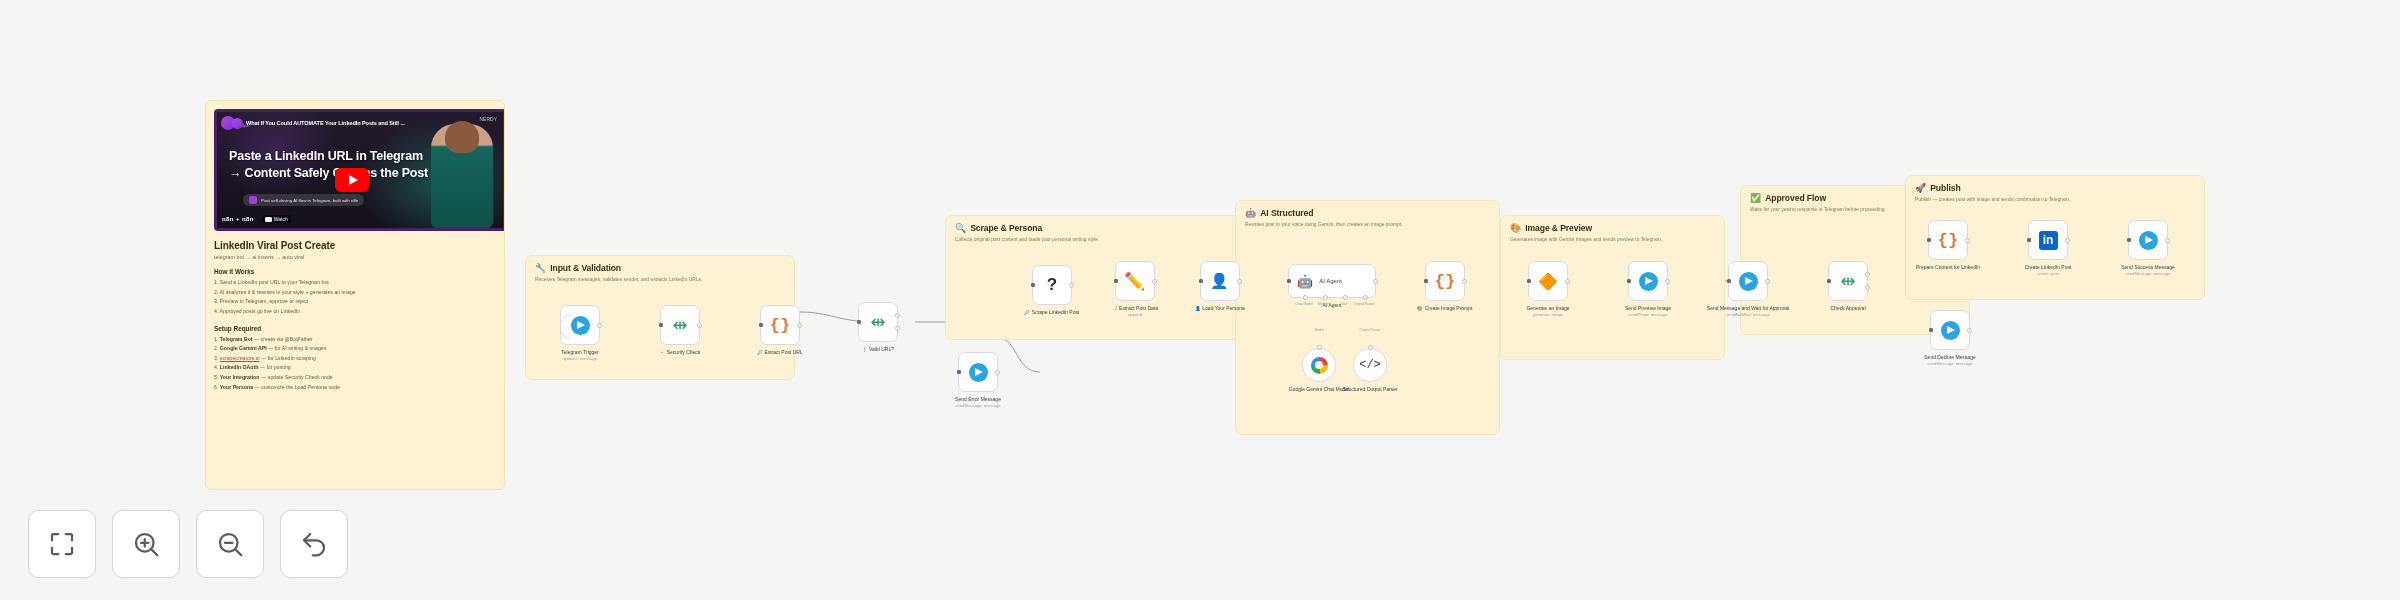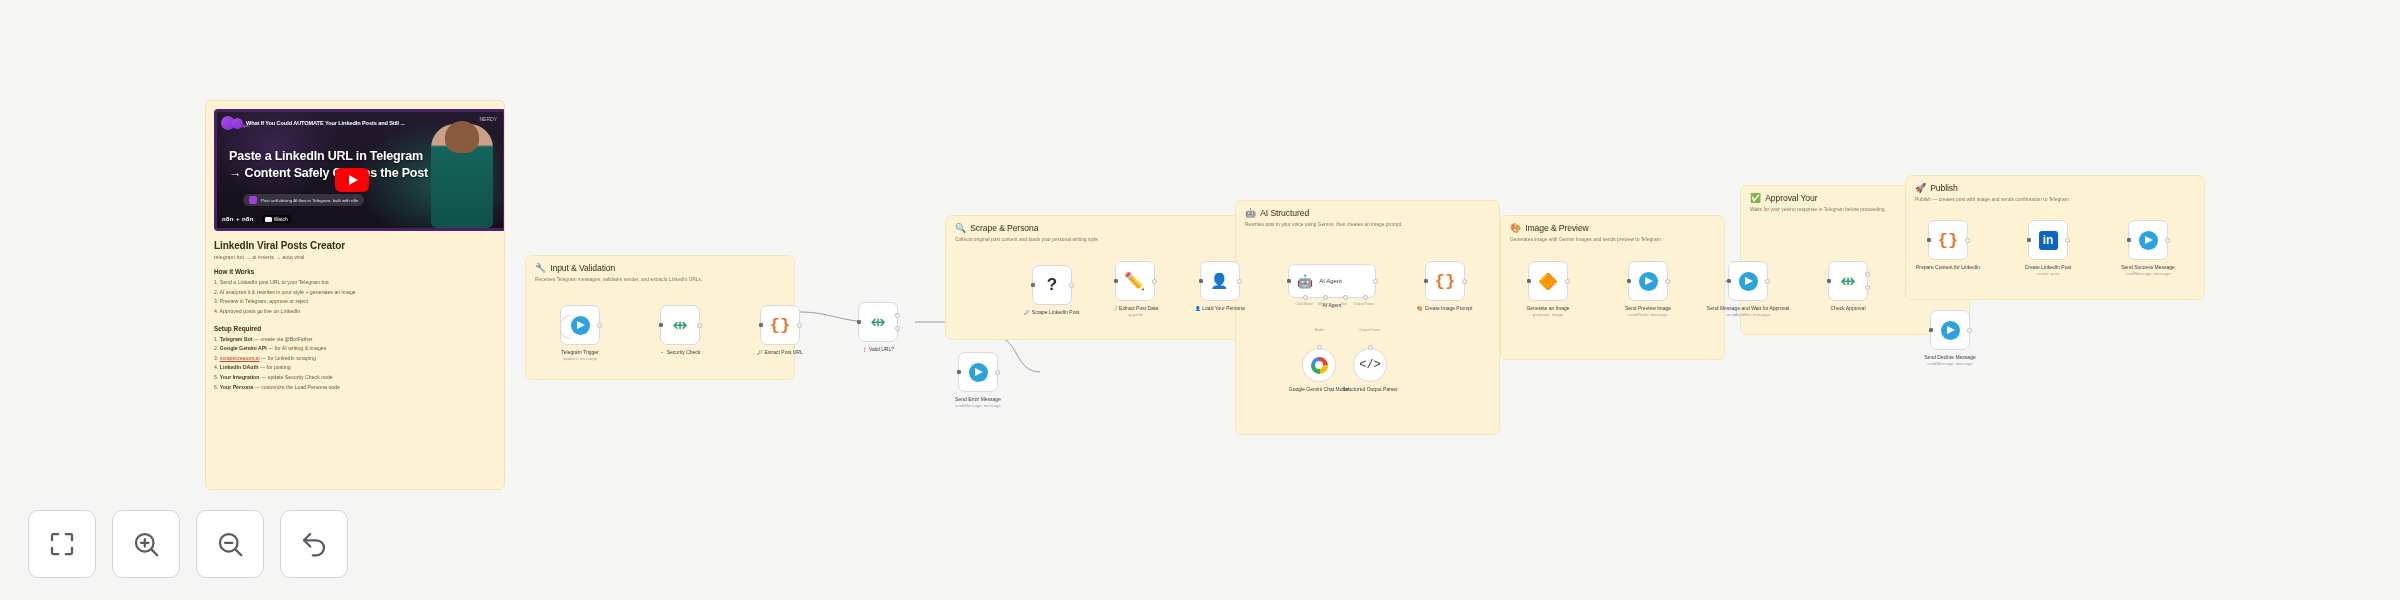--- a/index.html
+++ b/index.html
@@ -118,21 +118,21 @@
   
   .group{
     position:absolute; background:#fdf3d4; border:1px solid #f4e6b6;
     border-radius:7px;
   }
   .group-head{
     display:flex;align-items:center;gap:4px;
     padding:7px 9px 0 9px;
   }
   .group-emoji{font-size:9px;line-height:1;}
-  .group-title{font-size:8.6px;font-weight:normal;color:#3b2d12;letter-spacing:-.1px;}
+  .group-title{font-size:8.6px;font-weight:bold;color:#3b2d12;letter-spacing:-.1px;}
   .group-desc{
     padding:3px 9px 0 9px;font-size:4.9px;color:#8a7a4c;line-height:1.55;
     max-width:100%;
   }
 
   
   .node{ position:absolute; }
   .node-box{
     width:40px;height:40px;background:#fff;border:1px solid #d9d9dd;
     border-radius:7px;display:flex;align-items:center;justify-content:center;
@@ -270,21 +270,21 @@
       <div class="vt-bottombar">
         <span class="vt-brand">n8n + n8n</span>
         <span class="vt-ytchip">
           <span class="yt"></span>
           <span>Watch</span>
         </span>
       </div>
       <div class="vt-corner">NERDY</div>
     </div>
 
-    <div class="note-h1">LinkedIn Viral Posts Creator</div>
+    <div class="note-h1">LinkedIn Viral Post Create</div>
     <div class="note-sub">telegram bot → ai inserts → auto viral</div>
     <div class="note-h2">How it Works</div>
     <ul class="note-list" id="how-list">
         <li>1. Send a LinkedIn post URL to your Telegram bot</li>
         <li>2. AI analyzes it &amp; rewrites in your style + generates an image</li>
         <li>3. Preview in Telegram, approve or reject</li>
         <li>4. Approved posts go live on LinkedIn</li>
       </ul>
     <div class="note-h2">Setup Required</div>
     <ul class="note-list" id="setup-list">
@@ -321,21 +321,21 @@
   <div class="group" id="g-image" style="left:1500px;top:215px;width:225px;height:145px;">
       <div class="group-head">
         <span class="group-emoji">🎨</span>
         <span class="group-title">Image &amp; Preview</span>
       </div>
       <div class="group-desc">Generates image with Gemini Images and sends preview to Telegram.</div>
     </div>
   <div class="group" id="g-approval" style="left:1740px;top:185px;width:230px;height:150px;">
       <div class="group-head">
         <span class="group-emoji">✅</span>
-        <span class="group-title">Approval Your</span>
+        <span class="group-title">Approved Flow</span>
       </div>
       <div class="group-desc">Waits for your yes/no response in Telegram before proceeding.</div>
     </div>
   <div class="group" id="g-publish" style="left:1905px;top:175px;width:300px;height:125px;">
       <div class="group-head">
         <span class="group-emoji">🚀</span>
         <span class="group-title">Publish</span>
       </div>
       <div class="group-desc">Publish — creates post with image and sends confirmation to Telegram.</div>
     </div>

